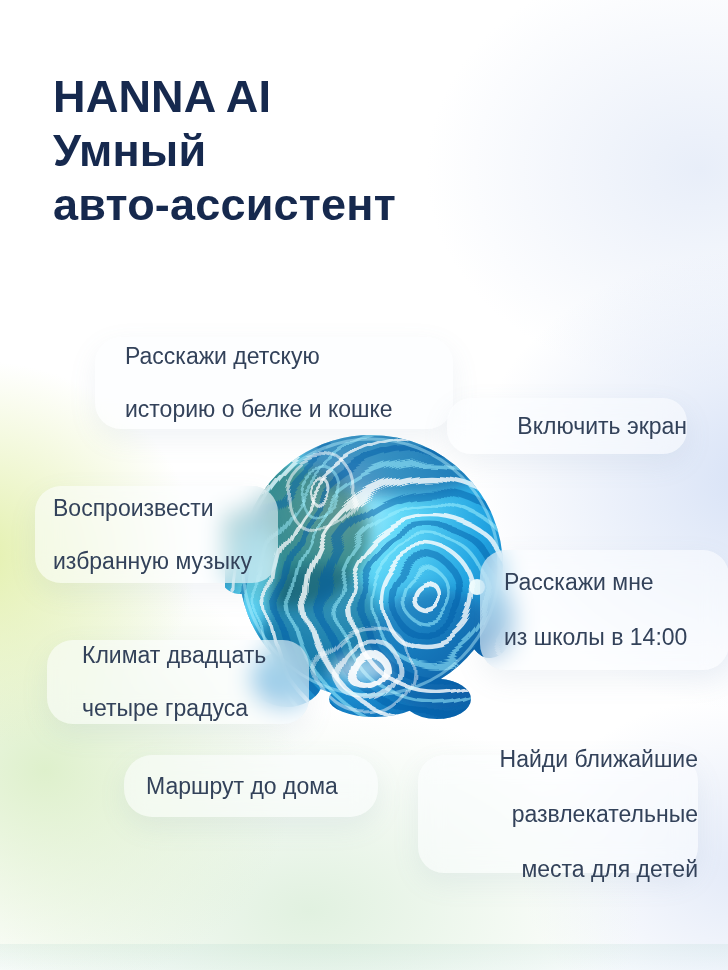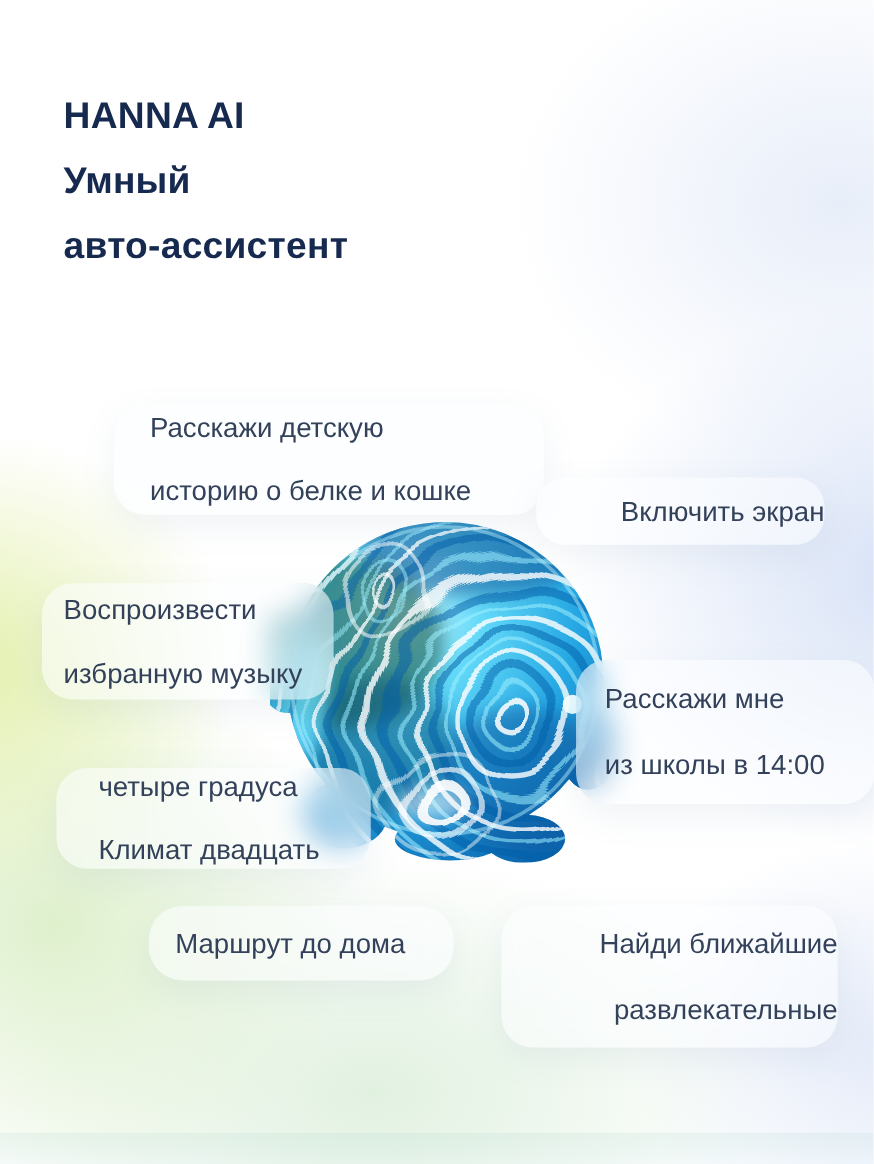--- a/index.html
+++ b/index.html
@@ -10,21 +10,21 @@
       radial-gradient(420px 330px at 765px 480px, #d6e1f6 0%, rgba(214,225,246,0) 70%),
       radial-gradient(380px 300px at 700px 170px, #e8eef9 0%, rgba(232,238,249,0) 72%),
       radial-gradient(310px 270px at -25px 555px, #e3f0ad 0%, rgba(227,242,173,0) 72%),
       radial-gradient(360px 320px at 45px 770px, #def0cc 0%, rgba(222,240,204,0) 70%),
       radial-gradient(460px 280px at 310px 910px, #e1f1e0 0%, rgba(225,241,224,0) 72%),
       radial-gradient(320px 250px at 745px 870px, #e3eaf8 0%, rgba(227,234,248,0) 70%),
       #ffffff;
   }
   .title{
     position:absolute;left:53px;top:70px;
-    font-weight:700;font-size:31px;line-height:54px;color:#16294e;
+    font-weight:700;font-size:45px;line-height:54px;color:#16294e;
     letter-spacing:0.2px;
   }
   .title .brand{display:block;}
   .title .sub{display:block;}
   .orb-glow{
     position:absolute;left:198px;top:392px;width:350px;height:350px;
     background:radial-gradient(closest-side, rgba(115,218,250,0.40), rgba(115,218,250,0) 72%);
     pointer-events:none;
   }
   .orb{position:absolute;left:225px;top:417px;width:295px;height:305px;}
@@ -141,26 +141,27 @@
   <div>Воспроизвести</div>
   <div>избранную музыку</div>
 </div>
 
 <div class="bubble b4">
   <div>Расскажи мне</div>
   <div>из школы в 14:00</div>
 </div>
 
 <div class="bubble b5">
+  <div>Климат двадцать</div>
   <div>четыре градуса</div>
-  <div>Климат двадцать</div>
 </div>
 
 <div class="bubble b6">
   <div>Маршрут до дома</div>
 </div>
 
 <div class="bubble b7">
   <div>Найди ближайшие</div>
   <div>развлекательные</div>
+  <div>места для детей</div>
 </div>
 
 <div class="bottom-band"></div>
 
 </body></html>

